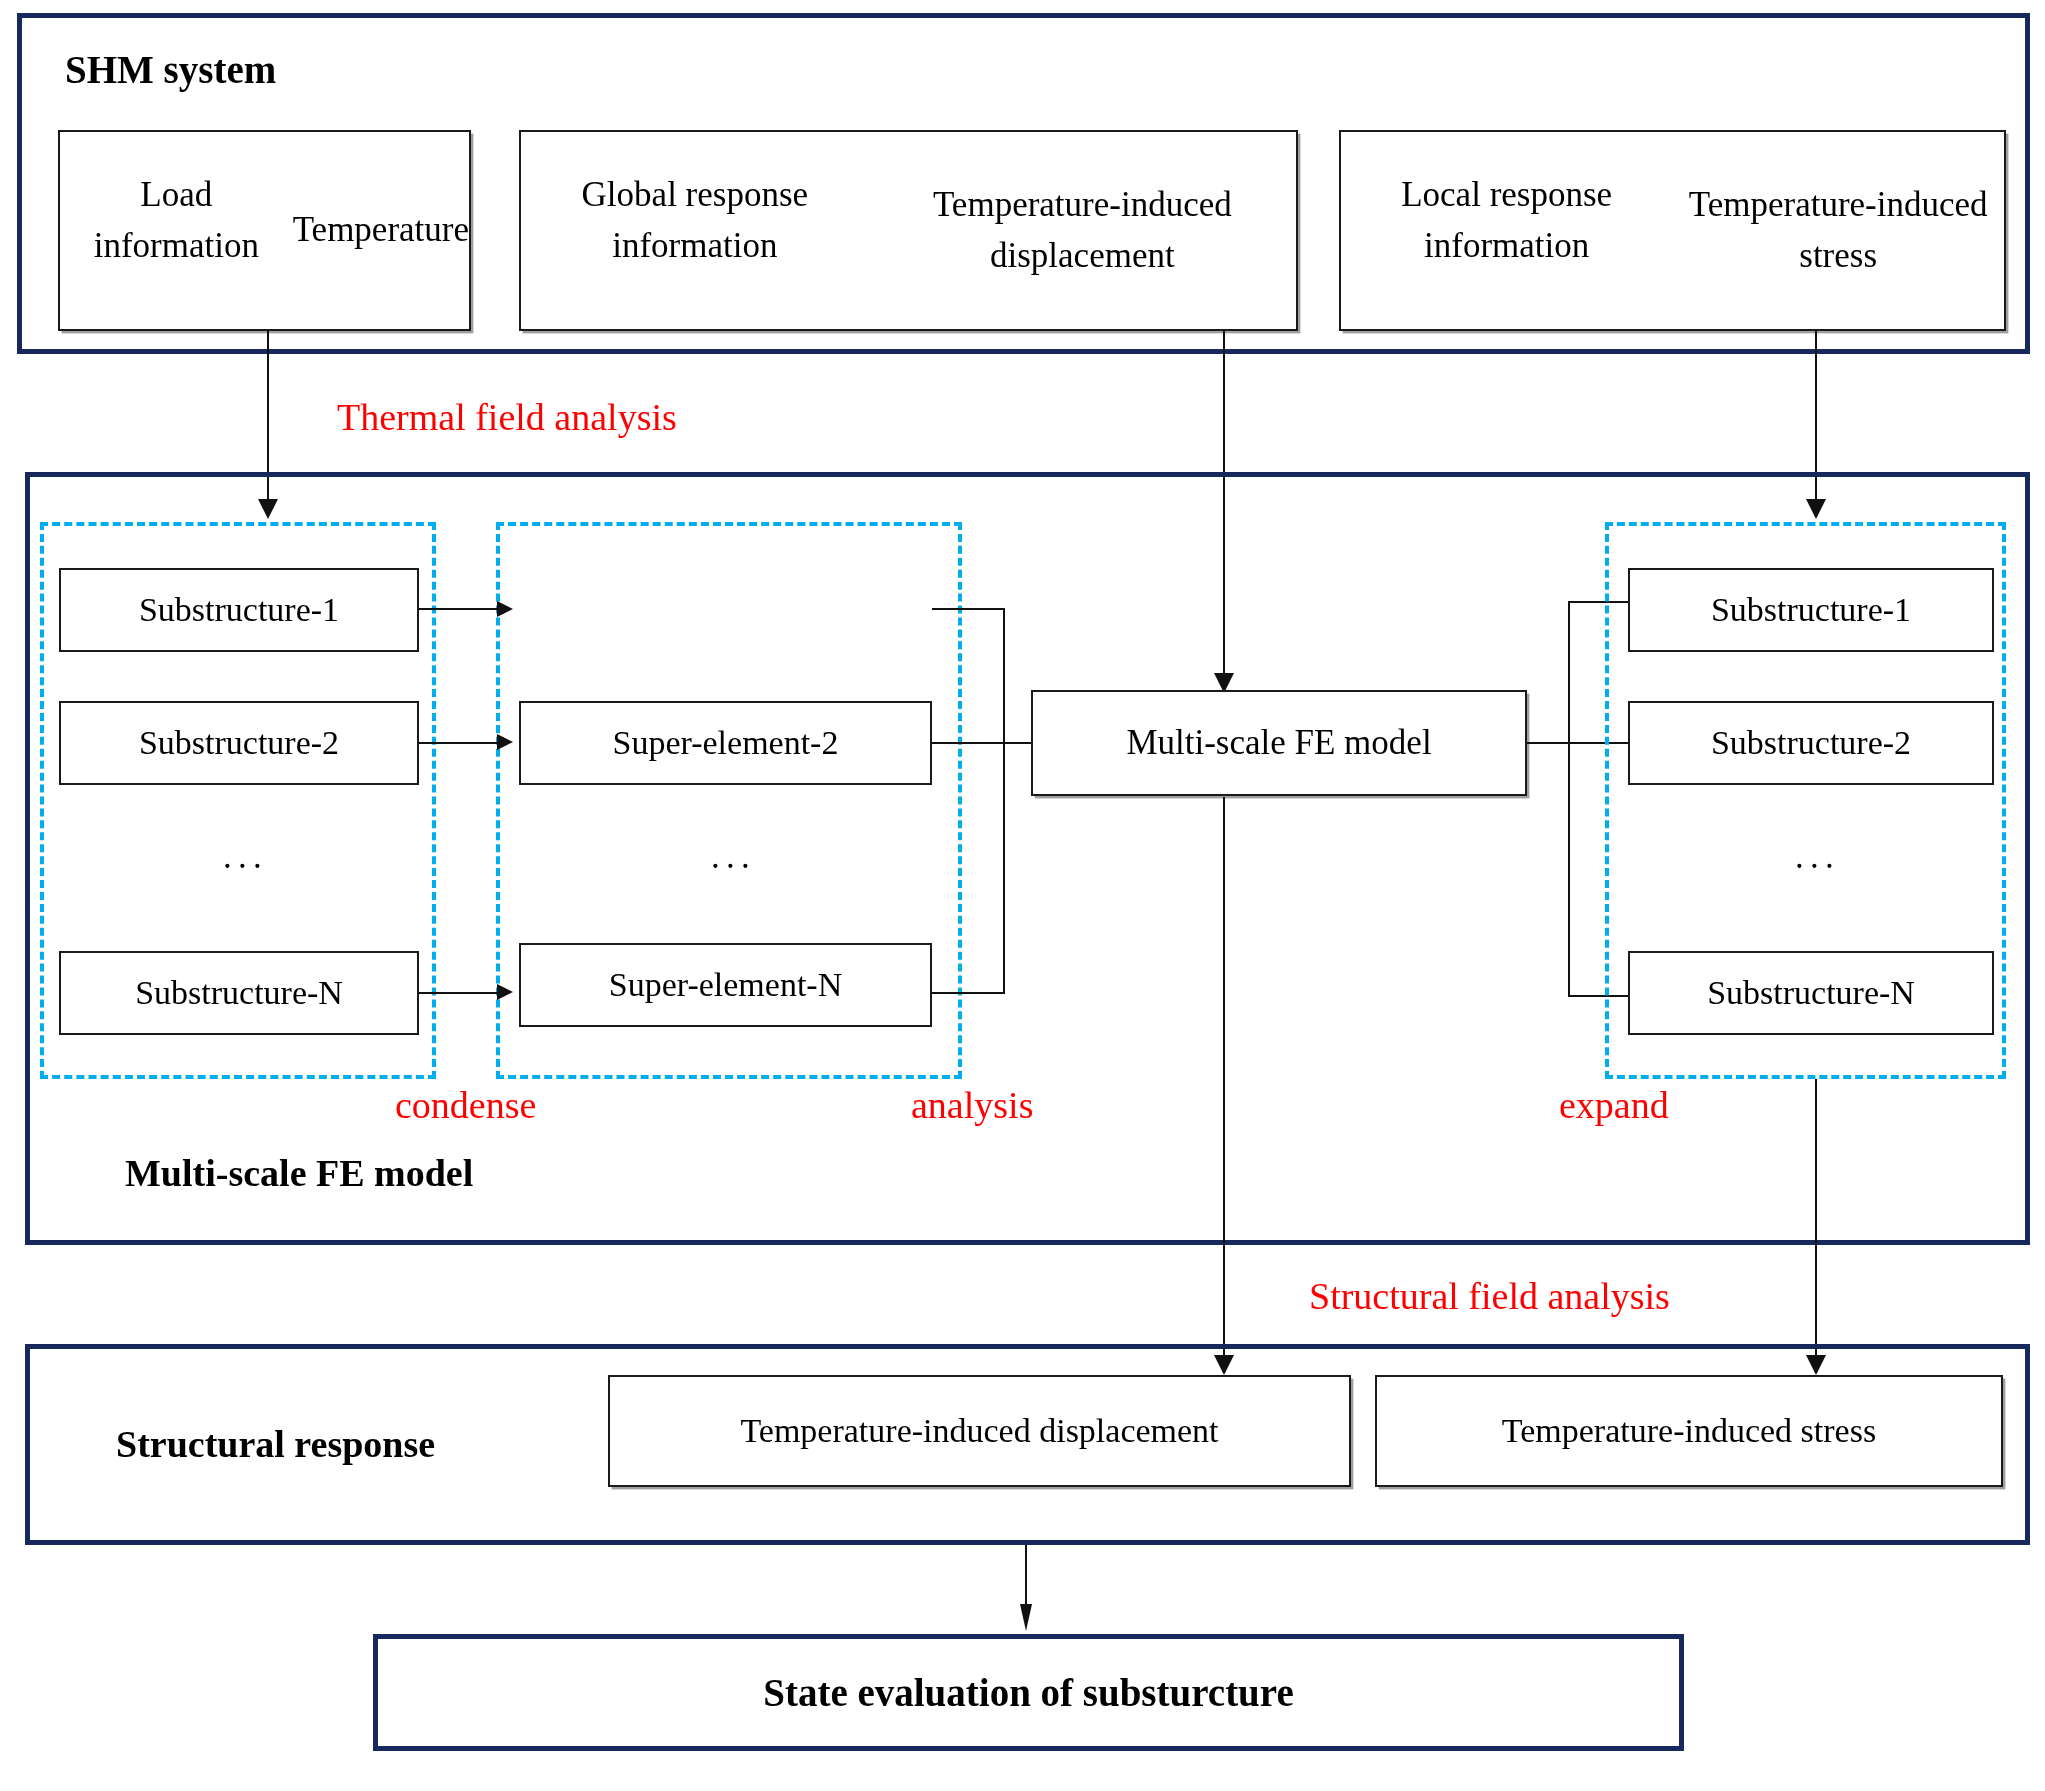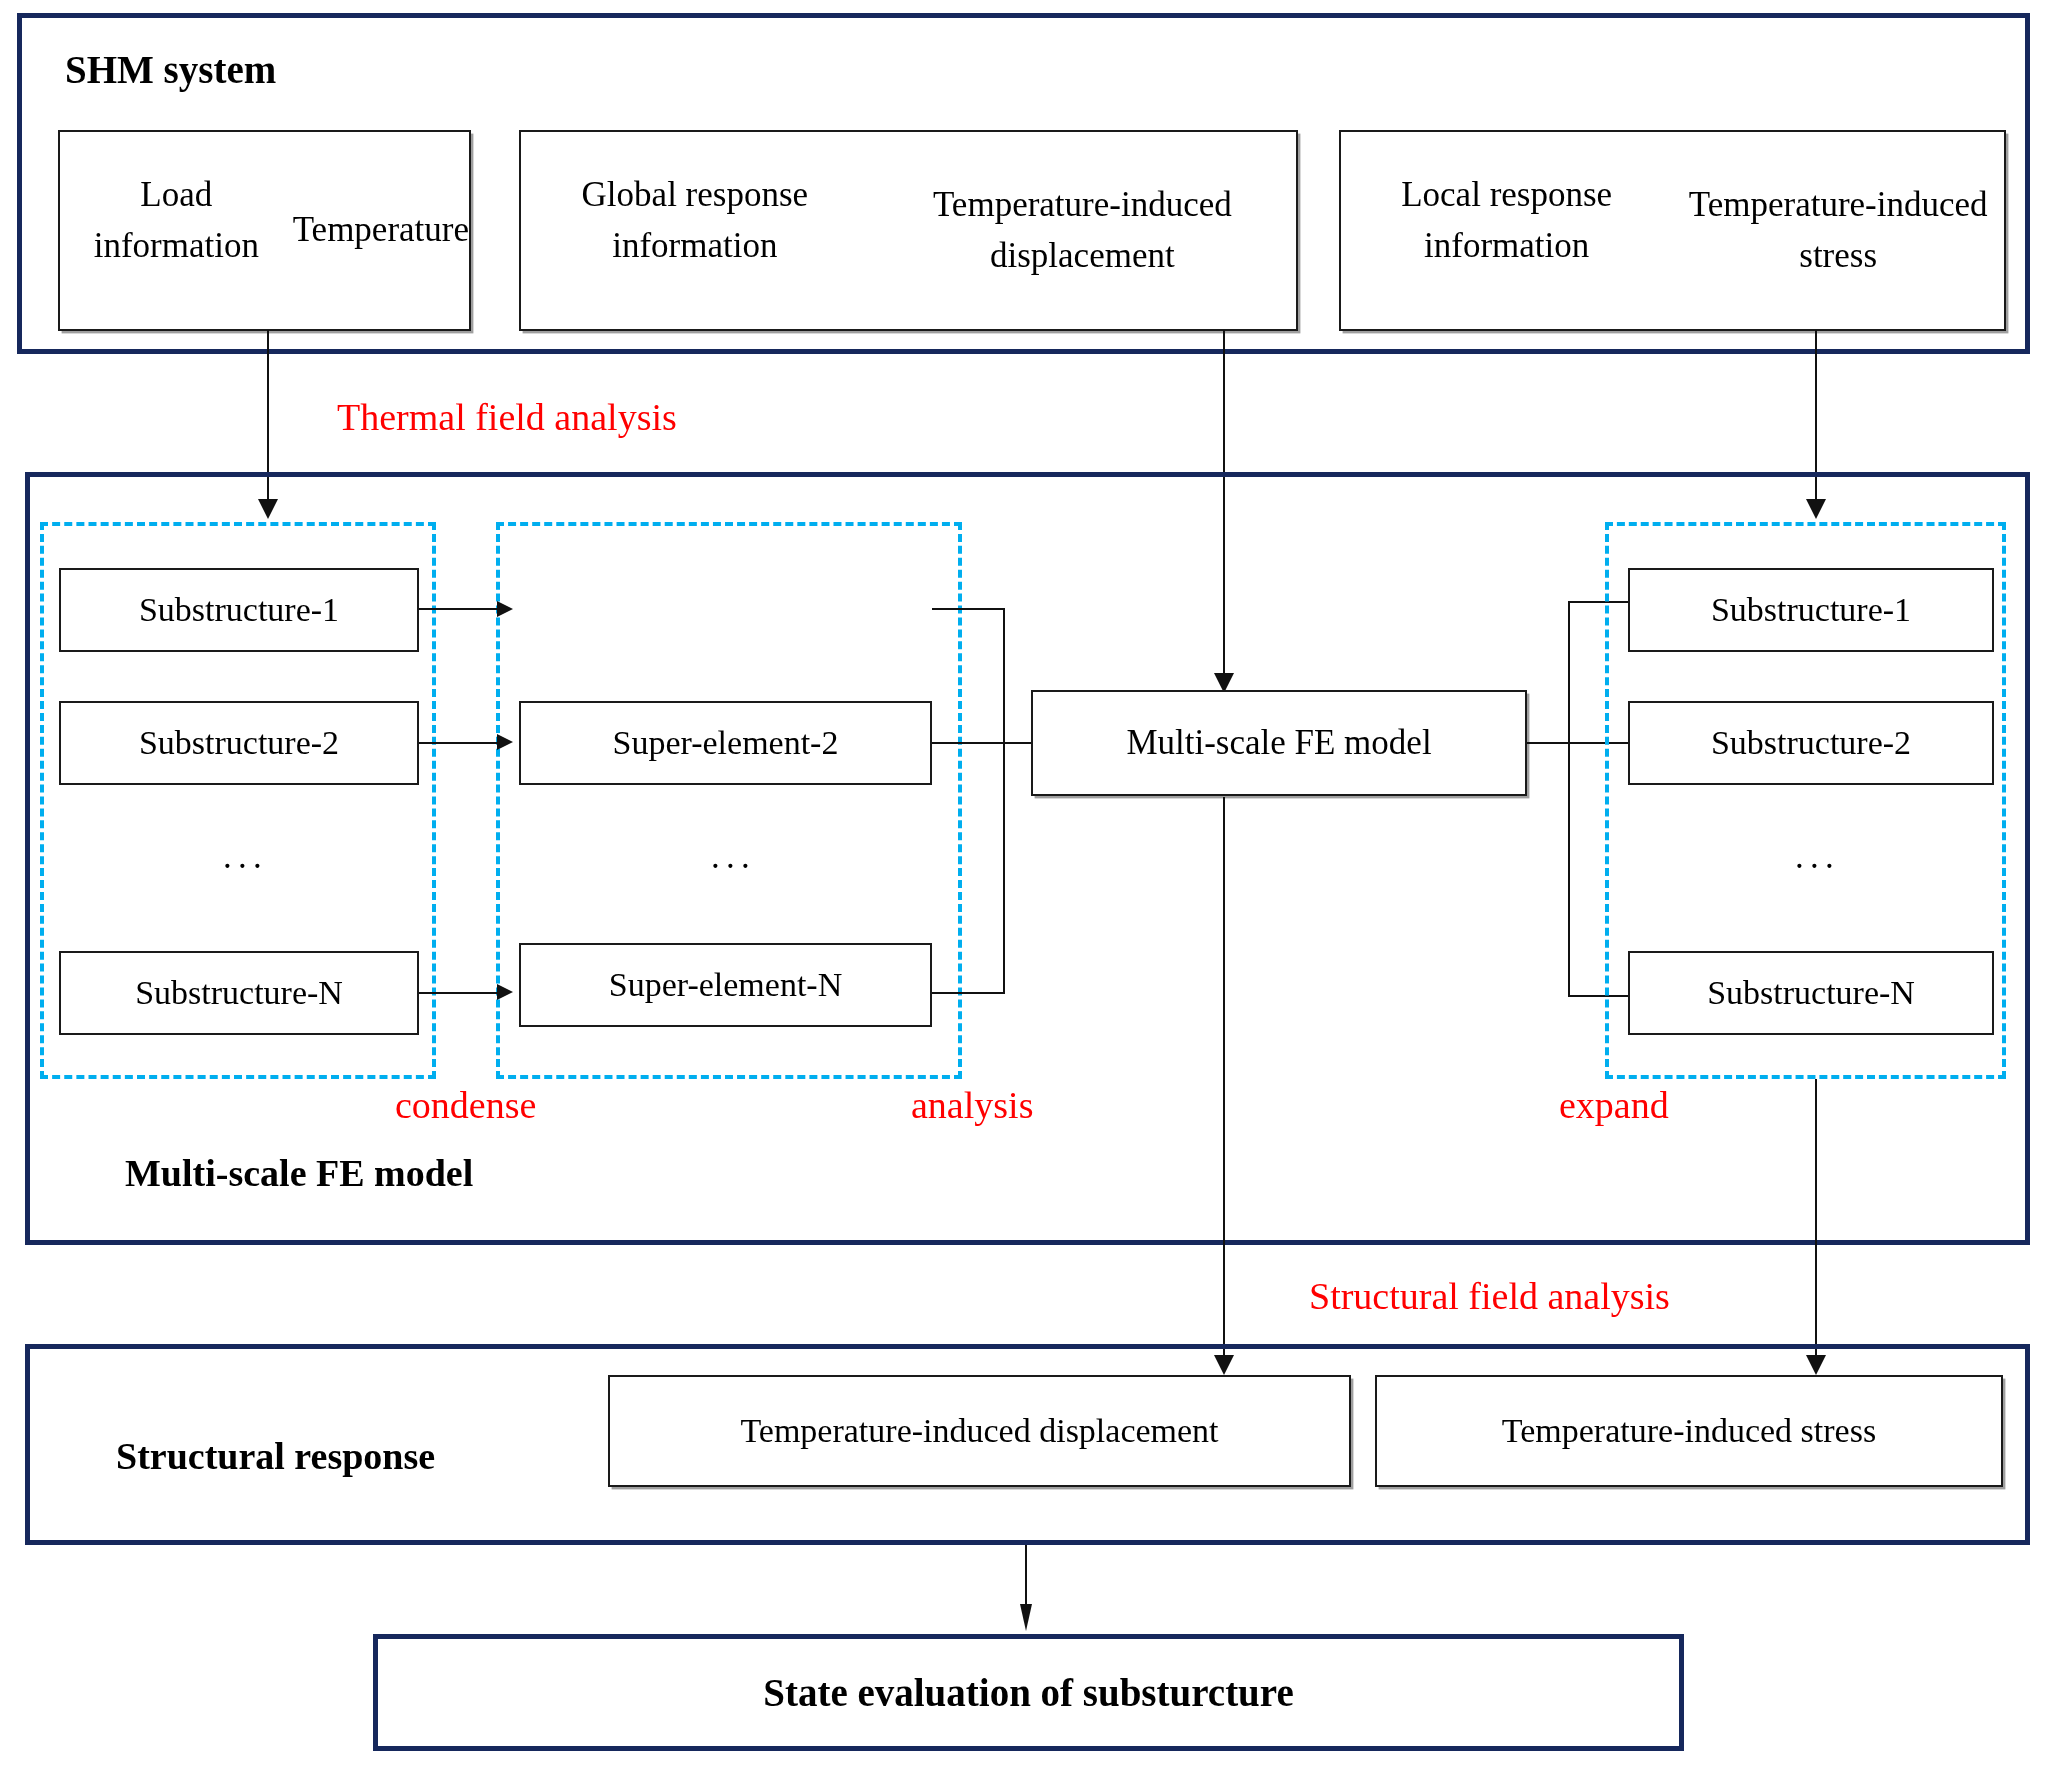--- a/index.html
+++ b/index.html
@@ -143,21 +143,21 @@
   <div class="vline" style="left:1223px;top:797px;height:572px;"></div>
   <div class="arrow-down" style="left:1214px;top:1355px;"></div>
 
   <div class="vline" style="left:1815px;top:1079px;height:290px;"></div>
   <div class="arrow-down" style="left:1806px;top:1355px;"></div>
 
   <div class="red-label" style="left:1289px;top:1274px;font-size:38px;">Structural field analysis</div>
 
   <div class="navy-frame" style="left:25px;top:1344px;width:2005px;height:201px;"></div>
 
-  <div class="bold-label" style="left:116px;top:1422px;font-size:38px;margin-top:12px;">Structural response</div>
+  <div class="bold-label" style="left:116px;top:1422px;font-size:38px;">Structural response</div>
 
   <div class="box shadowed" style="left:608px;top:1375px;width:743px;height:112px;font-size:34px;">
     <span>Temperature-induced displacement</span>
   </div>
 
   <div class="box shadowed" style="left:1375px;top:1375px;width:628px;height:112px;font-size:34px;">
     <span>Temperature-induced stress</span>
   </div>
 
   <div class="vline" style="left:1025px;top:1545px;height:65px;"></div>

